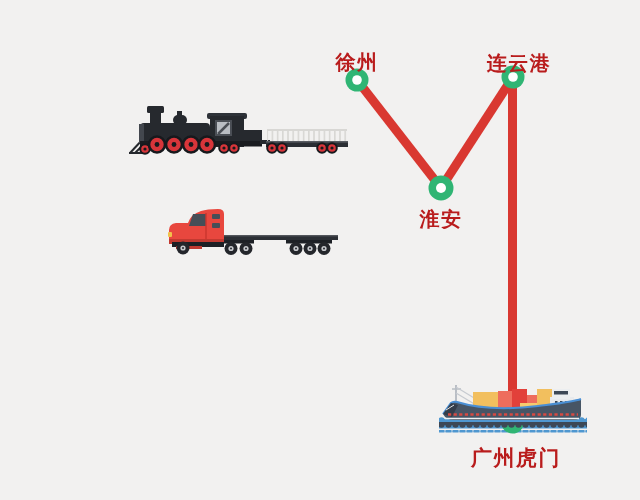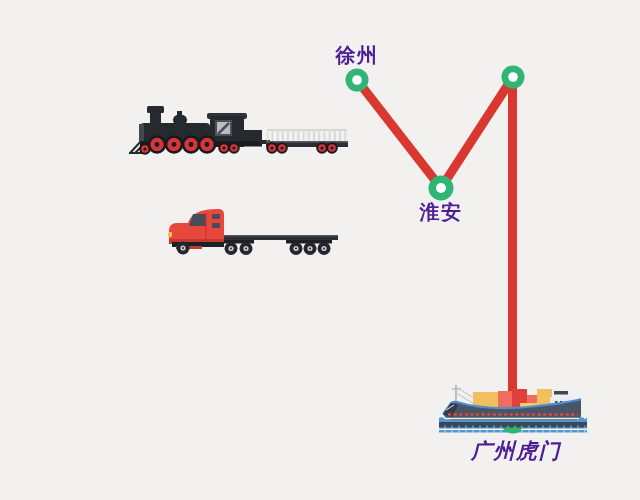--- a/index.html
+++ b/index.html
@@ -10,27 +10,28 @@
   #stage{
     position:relative;
     width:640px;height:500px;
     background:#f2f1f0;
     overflow:hidden;
   }
   .abs{position:absolute;}
   .city-label{
     position:absolute;
     transform:translateX(-50%);
-    color:#4c1d95;
+    color:#b91c1c;
     font-weight:700;
     font-size:20px;
     letter-spacing:1.5px;
     white-space:nowrap;
+    margin-top:7px;
   }
-  .city-label.big{font-size:21px;font-style:italic;}
+  .city-label.big{font-size:21px;}
 </style>
 </head>
 <body>
 
 <div id="stage">
 
   <svg class="abs" style="left:0;top:0" width="640" height="500" viewBox="0 0 640 500">
 
     <line x1="357" y1="80" x2="441" y2="188" stroke="#d93831" stroke-width="9"></line>
     <line x1="441" y1="188" x2="513" y2="77" stroke="#d93831" stroke-width="9"></line>
@@ -200,16 +201,17 @@
                L143,34 Q143,39 135,39 L16,39 Q8,39 5,33 Z" fill="#475565"></path>
       <path d="M5,33 L13,22 Q15,20 19,21 C45,29 75,28 100,25 C120,22.5 135,21 143,18" fill="none" stroke="#4a8fd4" stroke-width="2"></path>
       <path d="M5,33 L13,22 L20,24 L14,36 Z" fill="#333d4a"></path>
       <line x1="8" y1="29" x2="16" y2="24" stroke="#dfe3e7" stroke-width="1"></line>
       <line x1="10" y1="33.5" x2="140" y2="33.5" stroke="#d84a42" stroke-width="2.6" stroke-dasharray="3.2,2.4"></line>
       <line x1="7" y1="37.6" x2="141" y2="37.6" stroke="#eef1f3" stroke-width="1.5"></line>
     </g>
   </svg>
 
   <div class="city-label" style="left:357px;top:42px">徐州</div>
+  <div class="city-label" style="left:519px;top:43px">连云港</div>
   <div class="city-label" style="left:441px;top:199px">淮安</div>
   <div class="city-label big" style="left:516px;top:437px">广州虎门</div>
 
 </div>
 
 </body></html>

